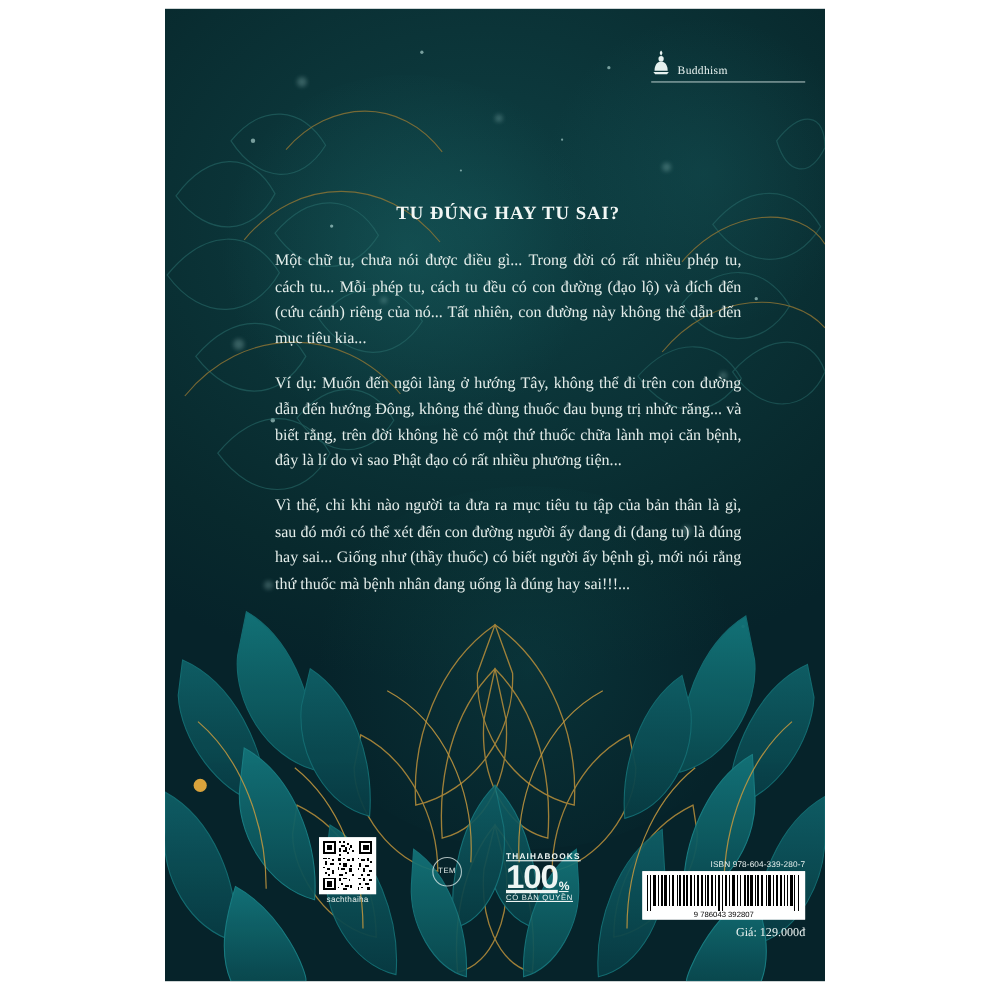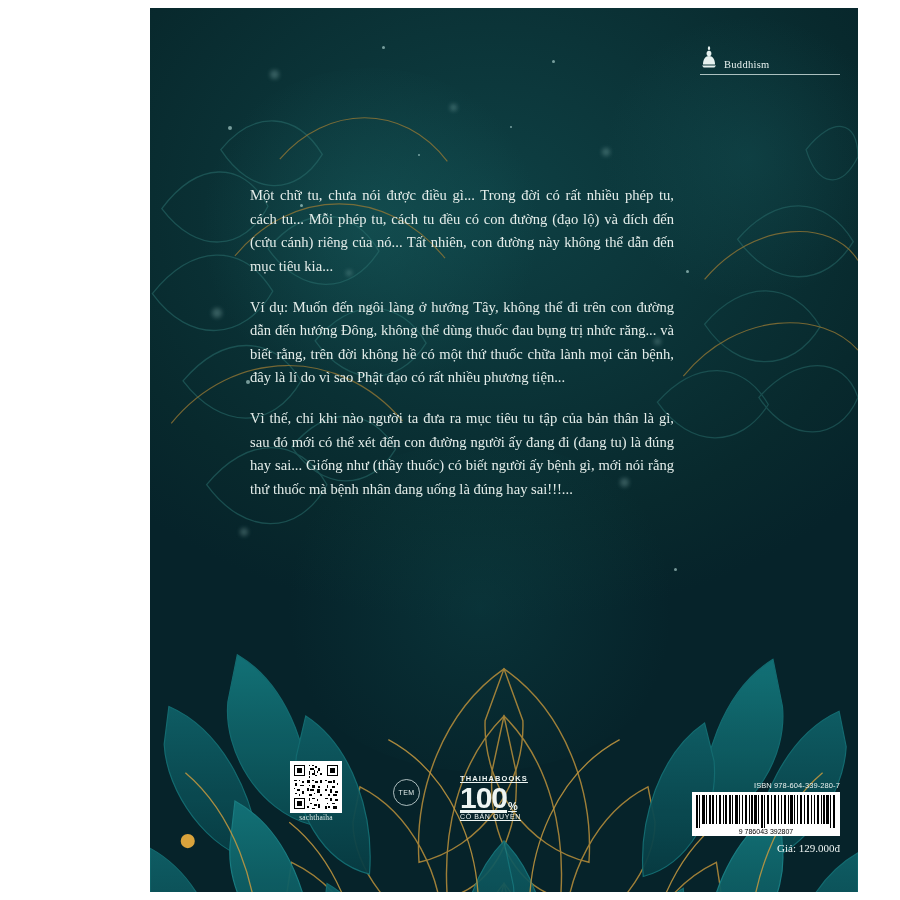--- a/index.html
+++ b/index.html
@@ -19,21 +19,21 @@
     width: 900px;
     height: 900px;
     background: #ffffff;
   }
 
   
   .cover {
     position: absolute;
     left: 150px;
     top: 8px;
-    width: 708px;
+    width: 600px;
     height: 884px;
     background:
       radial-gradient(ellipse 520px 420px at 48% 22%, #0e4044 0%, #0b3438 42%, #08292d 78%, #06232a 100%);
     overflow: hidden;
   }
 
   
   .glow {
     position: absolute;
     border-radius: 50%;
@@ -138,21 +138,21 @@
     height: 52px;
     background: #ffffff;
     padding: 2px;
     box-sizing: border-box;
     display: block;
   }
   .qr-caption {
     color: #dfeae7;
     font-size: 7.5px;
     margin-top: 0;
-    font-family: Liberation Serif, serif;
+    font-family: Liberation Sans, sans-serif;
     letter-spacing: 0.2px;
   }
 
   .tem-badge {
     position: absolute;
     left: 243px;
     bottom: 86px;
     width: 25px;
     height: 25px;
     border-radius: 50%;
@@ -352,20 +352,21 @@
           <ellipse cx="9" cy="9.4" rx="2.4" ry="2.6" fill="#e6f1ef"></ellipse>
           <path d="M9 12 C12.6 12 15 15.4 15 20.4 L3 20.4 C3 15.4 5.4 12 9 12 Z" fill="#e6f1ef"></path>
           <path d="M2 21.4 L16 21.4 L14.4 23.6 L3.6 23.6 Z" fill="#e6f1ef"></path>
         </svg>
         <span class="cat-label">Buddhism</span>
       </div>
       <div class="cat-rule"></div>
     </div>
 
     <div class="content">
+      <h1 class="title">TU ĐÚNG HAY TU SAI?</h1>
       <p class="para">Một chữ tu, chưa nói được điều gì... Trong đời có rất nhiều phép tu, cách tu... Mỗi phép tu, cách tu đều có con đường (đạo lộ) và đích đến (cứu cánh) riêng của nó... Tất nhiên, con đường này không thể dẫn đến mục tiêu kia...</p>
       <p class="para">Ví dụ: Muốn đến ngôi làng ở hướng Tây, không thể đi trên con đường dẫn đến hướng Đông, không thể dùng thuốc đau bụng trị nhức răng... và biết rằng, trên đời không hề có một thứ thuốc chữa lành mọi căn bệnh, đây là lí do vì sao Phật đạo có rất nhiều phương tiện...</p>
       <p class="para">Vì thế, chỉ khi nào người ta đưa ra mục tiêu tu tập của bản thân là gì, sau đó mới có thể xét đến con đường người ấy đang đi (đang tu) là đúng hay sai... Giống như (thầy thuốc) có biết người ấy bệnh gì, mới nói rằng thứ thuốc mà bệnh nhân đang uống là đúng hay sai!!!...</p>
     </div>
 
     <div class="qr-box">
       <svg class="qr-img" viewBox="0 0 29 29" shape-rendering="crispEdges">
         <rect width="29" height="29" fill="#ffffff"></rect>
         <g fill="#000000">
           <rect x="1" y="1" width="7" height="7"></rect>

